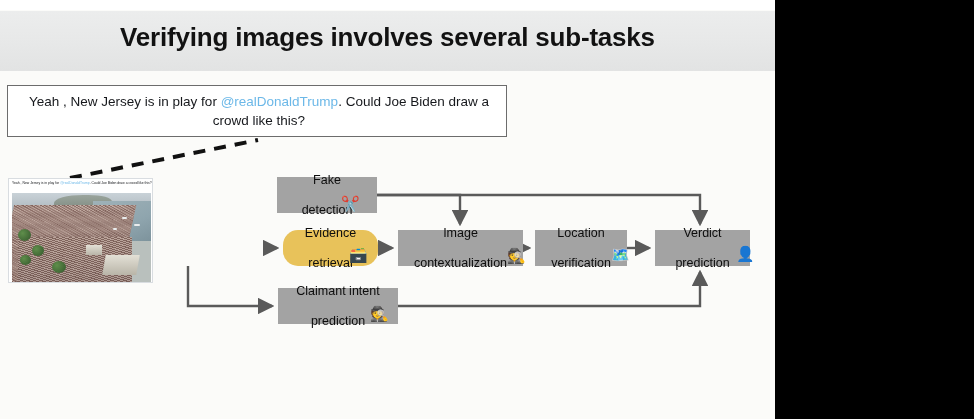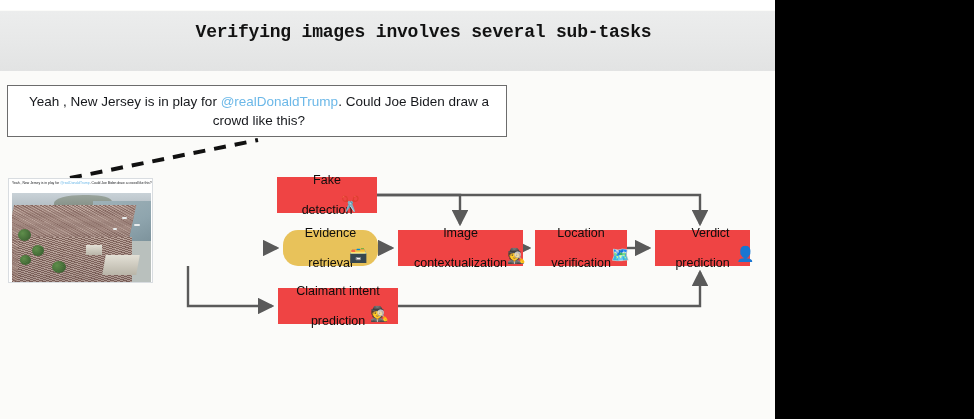--- a/index.html
+++ b/index.html
@@ -6,22 +6,22 @@
   body{width:974px;height:419px;overflow:hidden;font-family:"Liberation Sans",sans-serif;}
   #root{position:relative;width:974px;height:419px;background:#000;}
 
   
   .slide{position:absolute;left:0;top:0;width:775px;height:419px;background:#fbfbf9;overflow:hidden;}
   .slide-top-edge{position:absolute;left:0;top:0;width:775px;height:10px;background:#ffffff;}
 
   .title-band{position:absolute;left:0;top:11px;width:775px;height:60px;
      background:linear-gradient(180deg,#eceded 0%,#e7e8e8 55%,#e2e3e3 100%);}
   .title-band .title{position:absolute;left:0;top:11px;width:775px;text-align:center;
-     font-size:18px;font-weight:bold;color:#121212;letter-spacing:-0.2px;
-     font-family:Liberation Mono, monospace;margin-left:36px;}
+     font-size:26px;font-weight:bold;color:#121212;letter-spacing:-0.2px;
+     font-family:Liberation Sans, sans-serif;}
 
   
   .tweet-card{position:absolute;left:7px;top:85px;width:500px;height:52px;
      background:#ffffff;border:1.5px solid #6c6c6c;box-sizing:border-box;}
   .tweet-text{position:absolute;left:9px;top:6px;width:484px;font-size:13.5px;line-height:19px;
      color:#16181c;font-family:"Liberation Sans",sans-serif;text-align:center;}
   .mention{color:#6cb8e8;}
 
   
   .dash-svg{position:absolute;left:0;top:0;width:775px;height:419px;pointer-events:none;}
@@ -56,32 +56,32 @@
   .ph-tree{position:absolute;border-radius:50%;background:radial-gradient(circle at 35% 35%,#5f8e4b,#33562b);}
   .ph-build{position:absolute;background:linear-gradient(180deg,#e3e0d6,#b9b5a8);}
   .ph-boat{position:absolute;background:#e9eced;border-radius:1px;}
 
   
   .flow{position:absolute;left:0;top:0;width:775px;height:419px;}
   .flow-svg{position:absolute;left:0;top:0;width:775px;height:419px;}
   .node{position:absolute;box-sizing:border-box;display:flex;align-items:center;
      justify-content:center;text-align:center;font-size:12.5px;line-height:15px;color:#0d0d0d;
      font-family:"Liberation Sans",sans-serif;}
-  .node.cyan{background:#ef4444;}
+  .node.cyan{background:#a3a3a3;}
   .node.gold{background:#e8c25a;border-radius:15px;}
   .node span{display:block;padding:0 4px;}
   .node-icon{position:absolute;font-size:15px;line-height:1;}
 
   
   #node-fake{left:277px;top:177px;width:100px;height:36px;}
   #node-visual{left:158px;top:230px;width:105px;height:36px;}
   #node-evidence{left:283px;top:230px;width:95px;height:36px;}
   #node-imagectx{left:398px;top:230px;width:125px;height:36px;}
   #node-location{left:535px;top:230px;width:92px;height:36px;}
-  #node-verdict{left:655px;top:230px;width:95px;height:36px;text-align:right;}
+  #node-verdict{left:655px;top:230px;width:95px;height:36px;}
   #node-claimant{left:278px;top:288px;width:120px;height:36px;}
 
   #icon-fake{left:60px;top:19px;}
   #icon-visual{left:72px;top:17px;}
   #icon-evidence{left:62px;top:17px;}
   #icon-imagectx{left:105px;top:18px;}
   #icon-location{left:72px;top:17px;}
   #icon-verdict{left:77px;top:16px;}
   #icon-claimant{left:88px;top:18px;}
 

